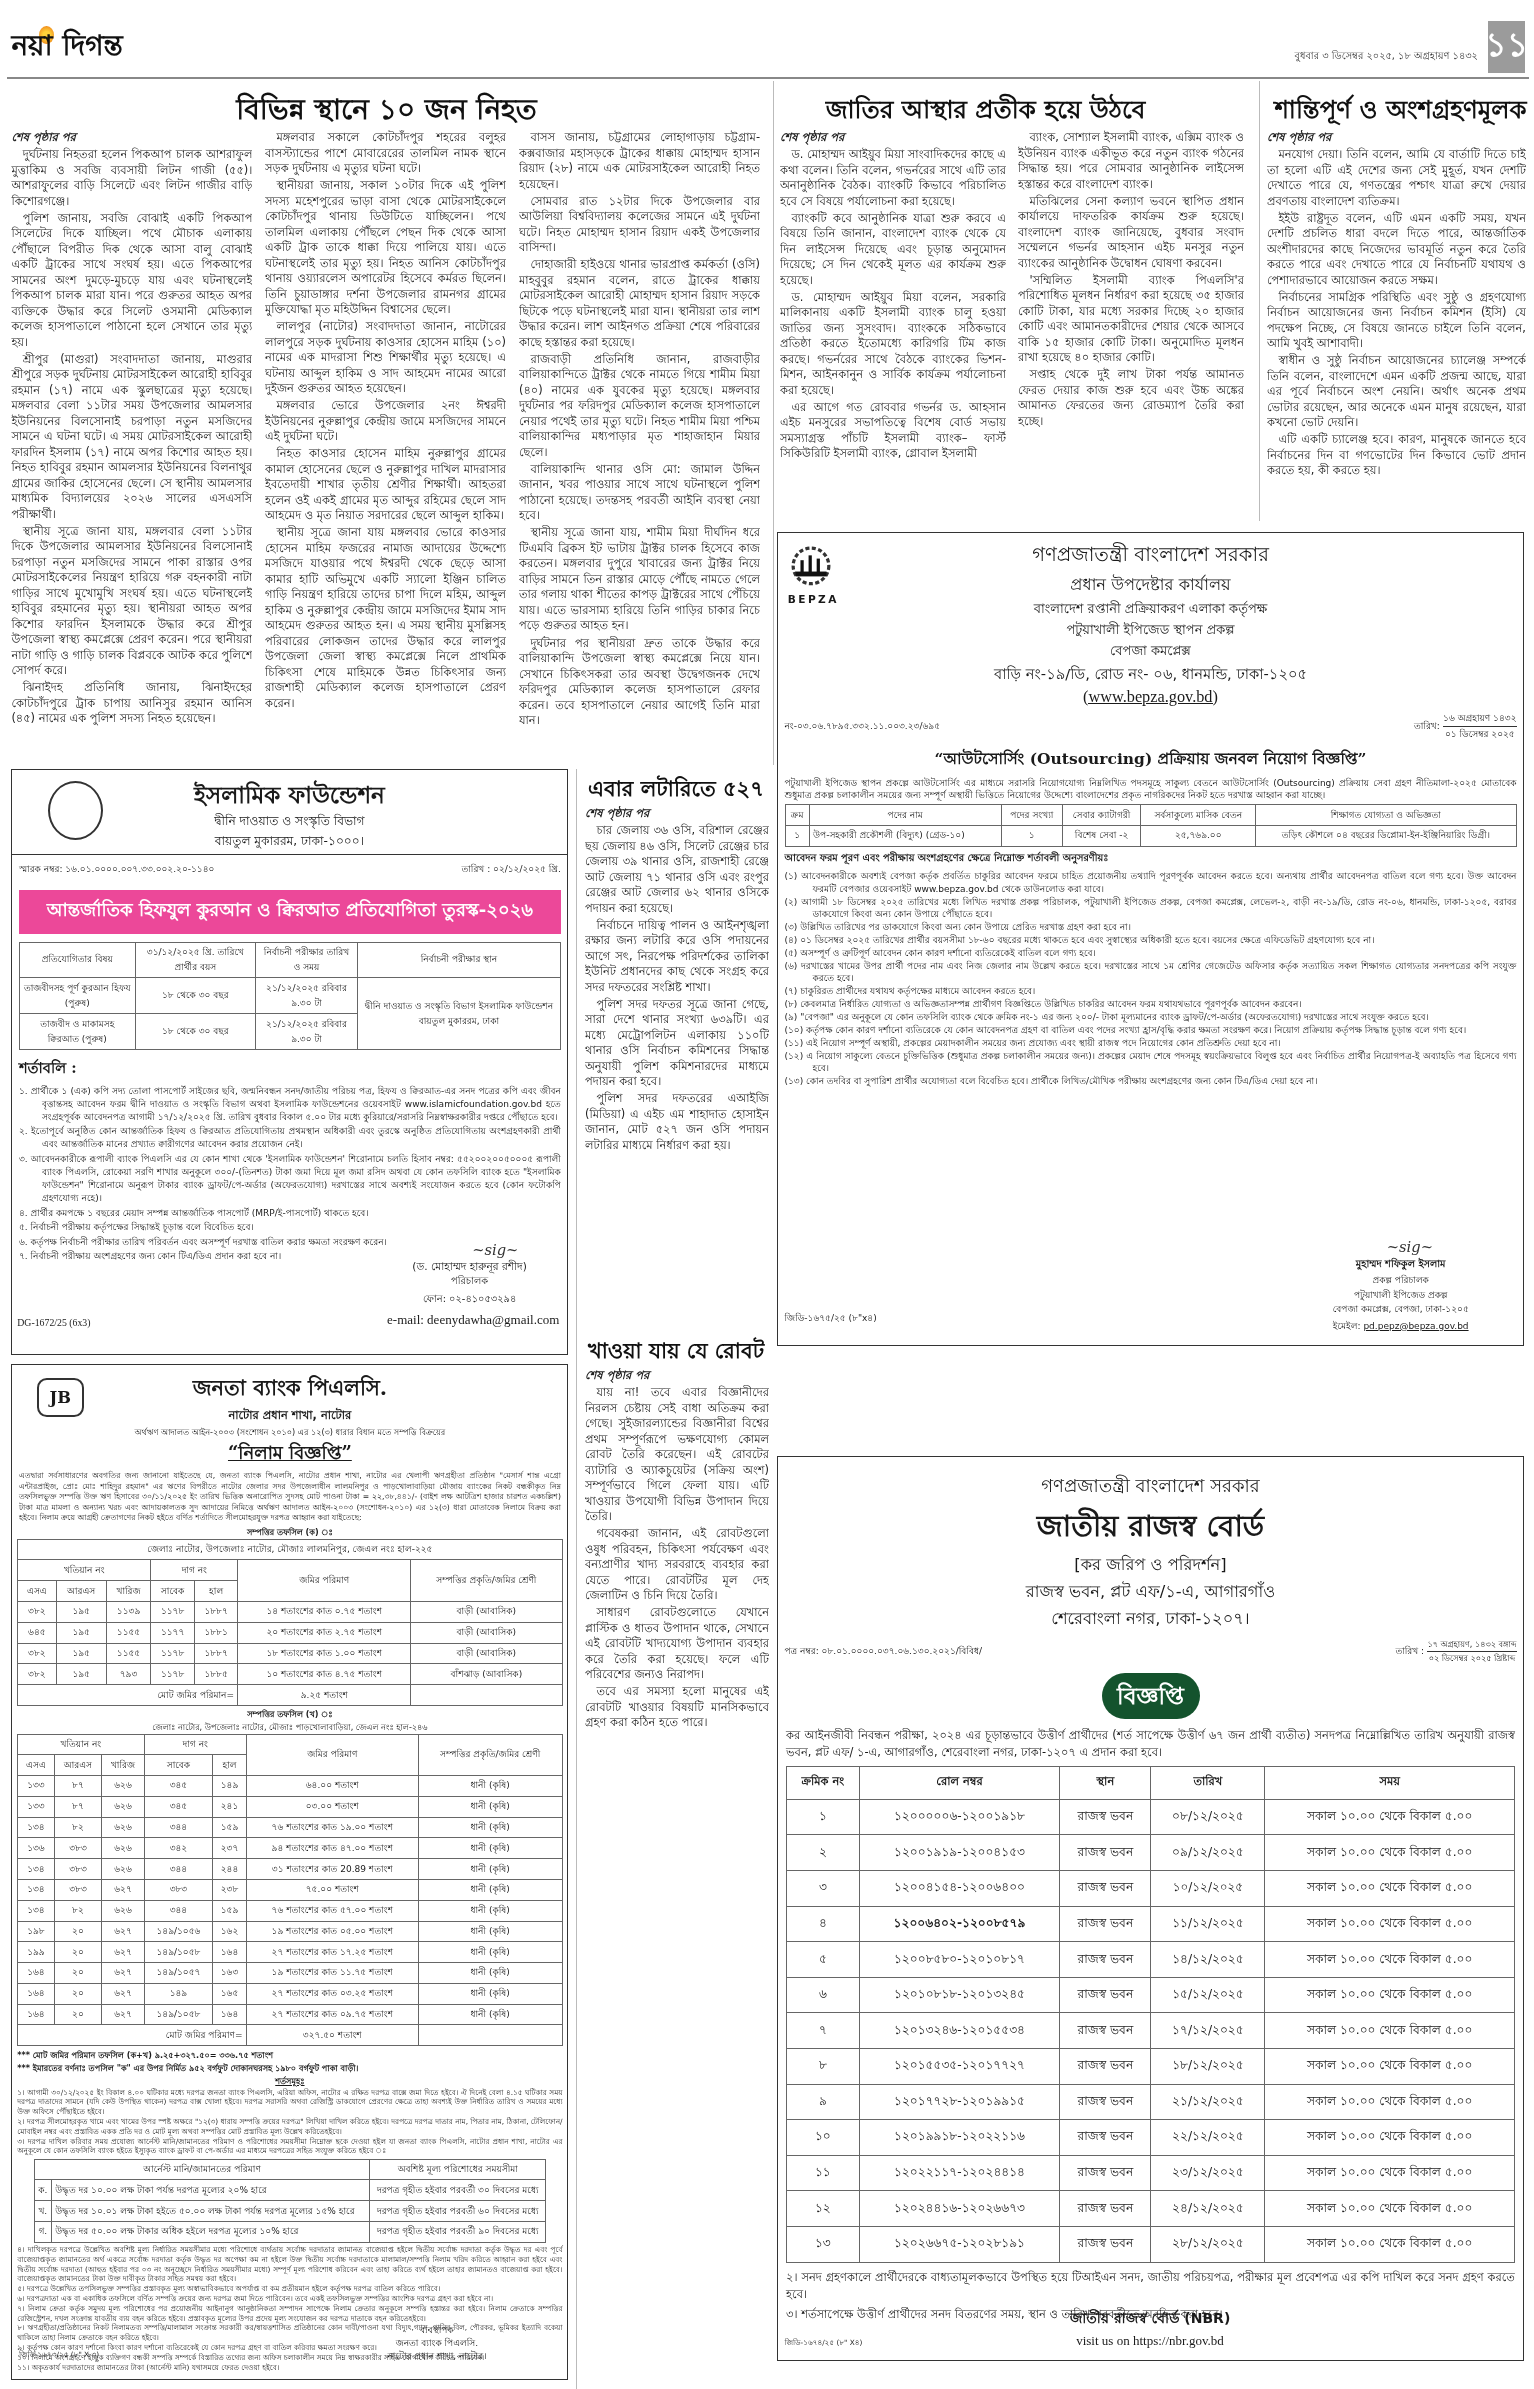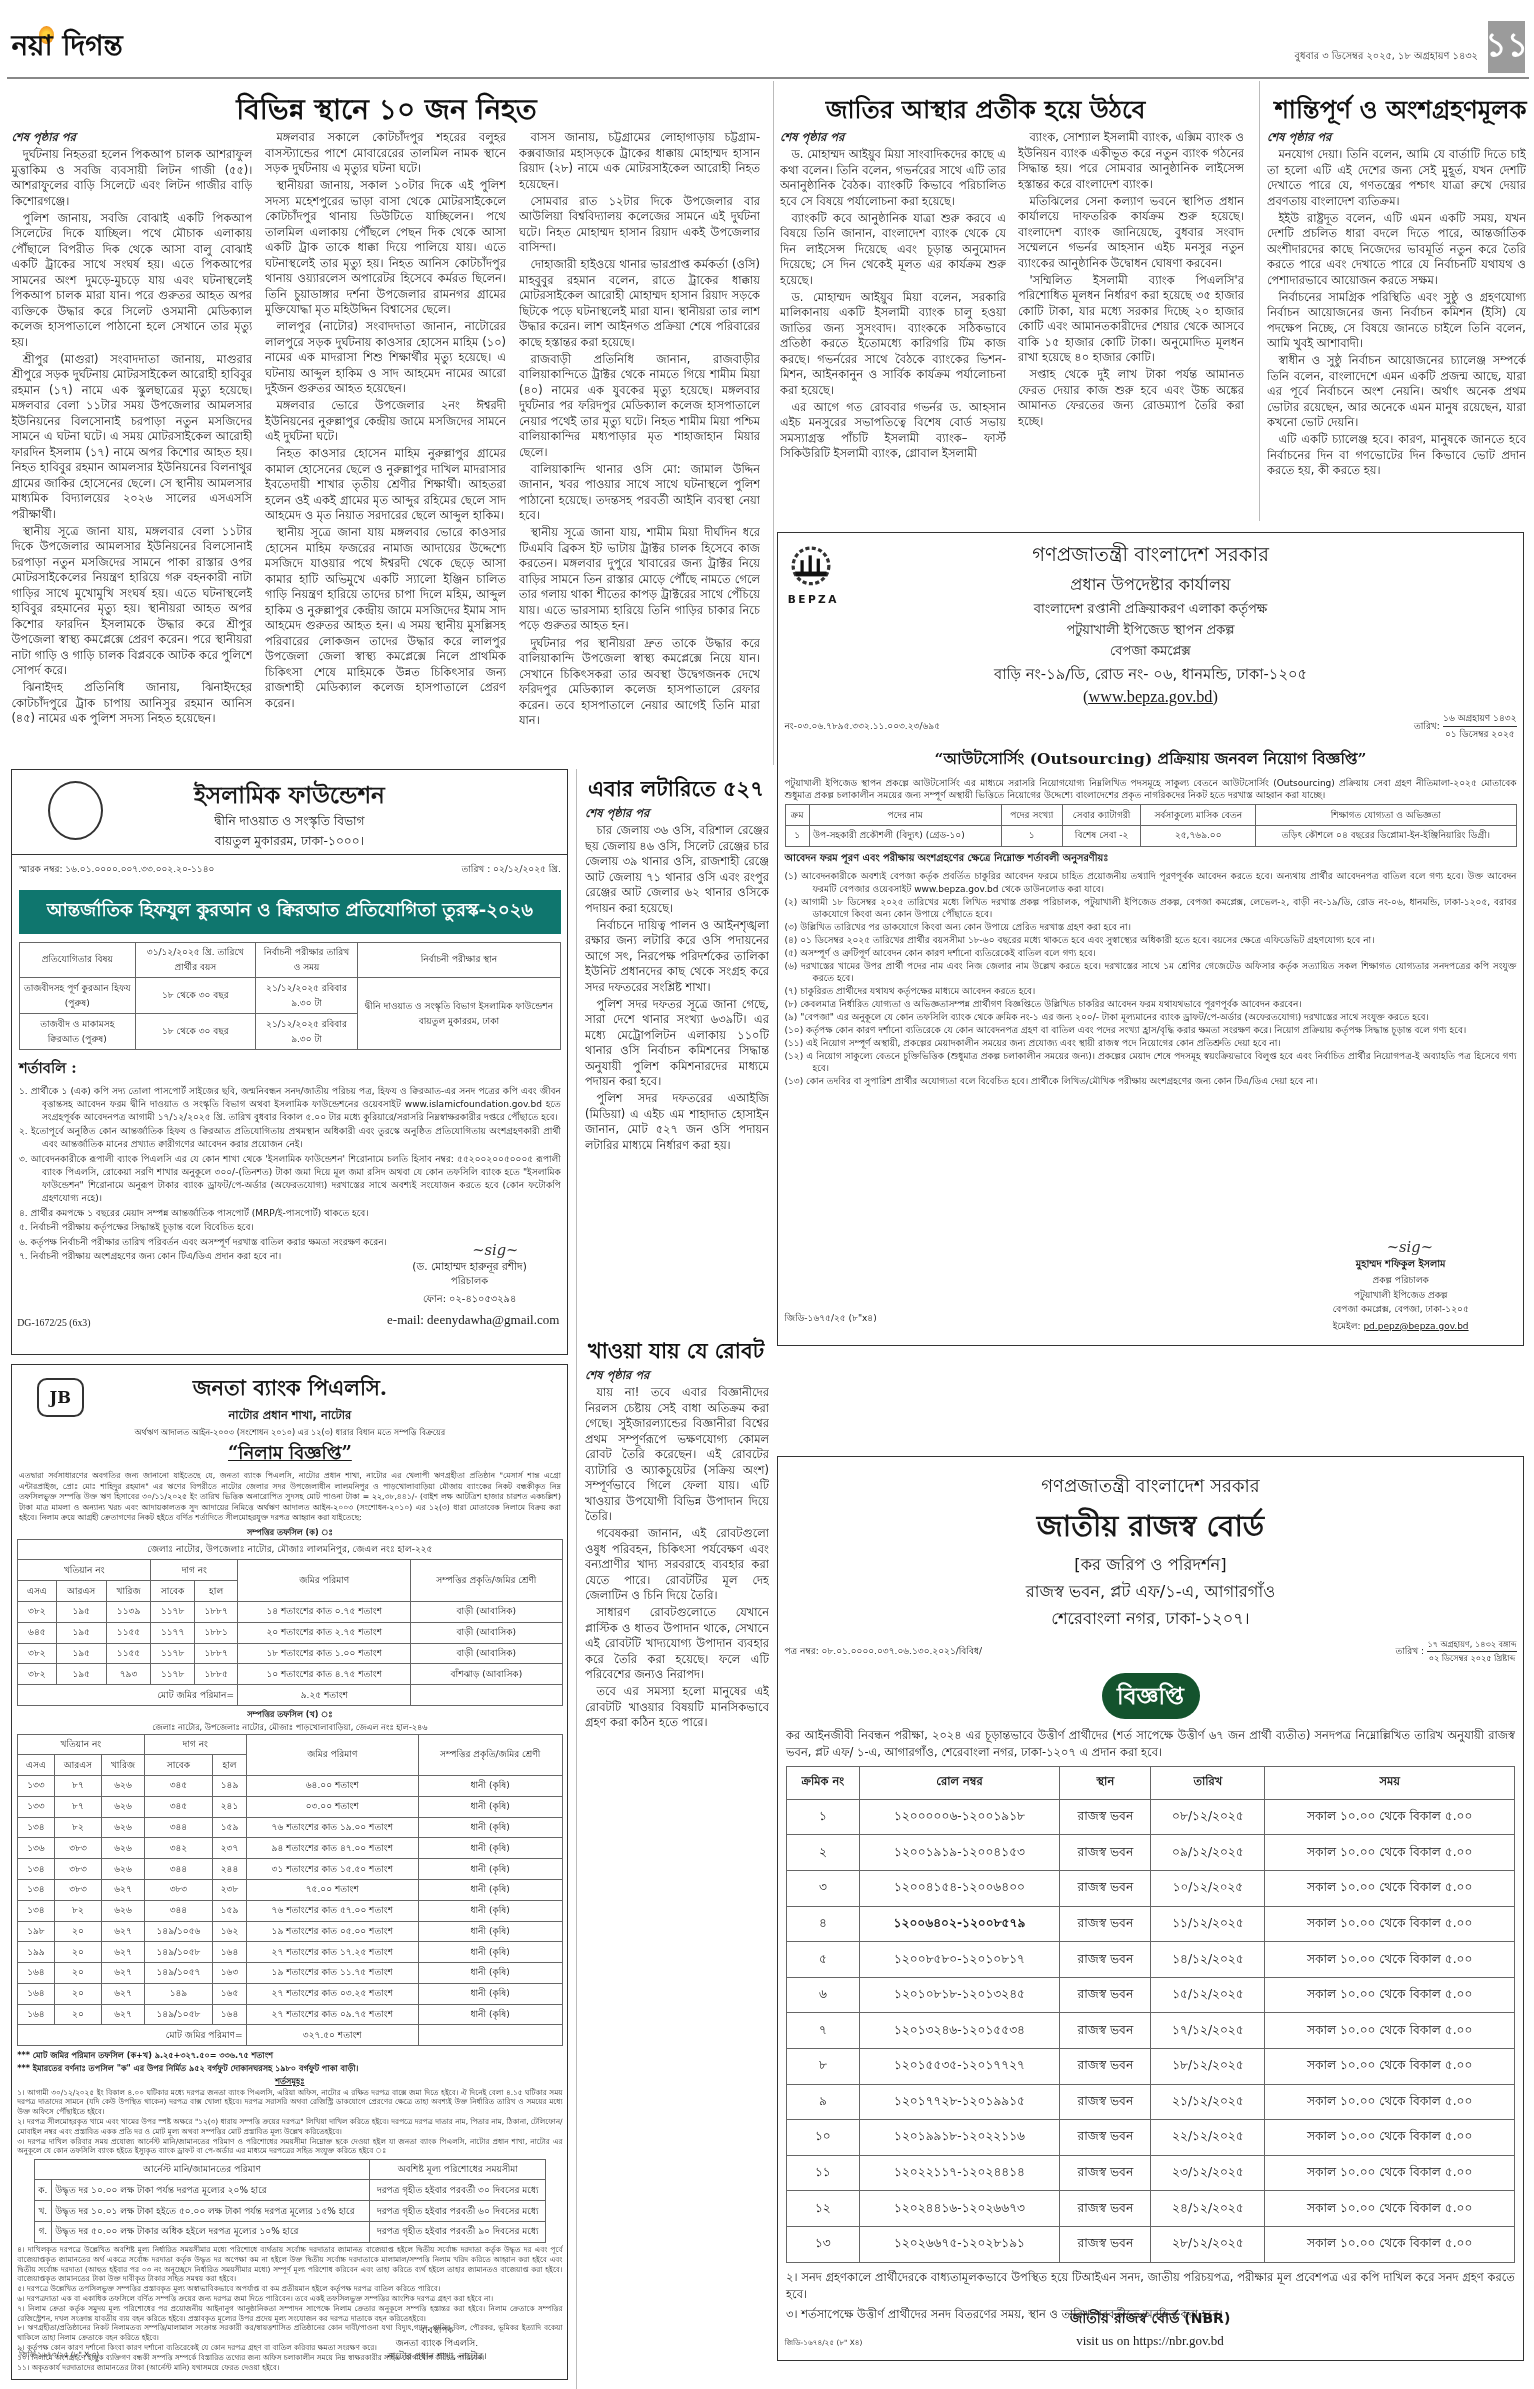--- a/index.html
+++ b/index.html
@@ -22,21 +22,21 @@
   .col p { text-indent: 11.4px; margin-bottom: 1.6px; }
   .col .kicker { font-style: italic; font-weight: bold; font-size: 11.4px; text-indent: 0; margin-bottom: 1.6px; }
   .vrule { width: 0.8px; background: #bbb; }
   
   .ad { border: 1.6px solid #333; background: #fff; }
   .ad-inner { padding: 6.5px; }
   .center { text-align: center; }
   .tbl { border-collapse: collapse; width: 100%; }
   .tbl td, .tbl th { border: 0.8px solid #666; padding: 2.4px 3.3px; font-size: 9px; text-align: center; font-weight: normal; }
   .small { font-size: 8.1px; line-height: 11.4px; }
-  .black-banner { background: #0f766e; color: #fff; font-family: "DejaVu Serif", serif; font-weight: bold; text-align: center; }
+  .black-banner { background: #ec4899; color: #fff; font-family: "DejaVu Serif", serif; font-weight: bold; text-align: center; }
   .pill { background: #14532d; color: #fff; border-radius: 23px; font-family: "DejaVu Serif", serif; font-weight: bold; text-align: center; }
   ol.terms { list-style: none; }
   ol.terms li { font-size: 9px; line-height: 13px; margin-bottom: 1.6px; padding-left: 23px; text-indent: -23px; text-align: justify; }
   .emblem { border-radius: 50%; border: 2.4px double #333; }
   .sig { font-family: "DejaVu Serif", serif; font-style: italic; font-size: 14.7px; color: #333; }
   .u { text-decoration: underline; }
 </style>
 </head>
 <body>
 
@@ -299,21 +299,21 @@
             <td>২৩৭</td>
             <td>৯৪ শতাংশের কাত ৪৭.০০ শতাংশ</td>
             <td>ধানী (কৃষি)</td>
           </tr>
           <tr>
             <td>১৩৪</td>
             <td>৩৮৩</td>
             <td>৬২৬</td>
             <td>৩৪৪</td>
             <td>২৪৪</td>
-            <td>৩১ শতাংশের কাত ১৫.৫০ শতাংশ</td>
+            <td>৩১ শতাংশের কাত 20.89 শতাংশ</td>
             <td>ধানী (কৃষি)</td>
           </tr>
           <tr>
             <td>১৩৪</td>
             <td>৩৮৩</td>
             <td>৬২৭</td>
             <td>৩৮৩</td>
             <td>২৩৮</td>
             <td>৭৫.০০ শতাংশ</td>
             <td>ধানী (কৃষি)</td>

